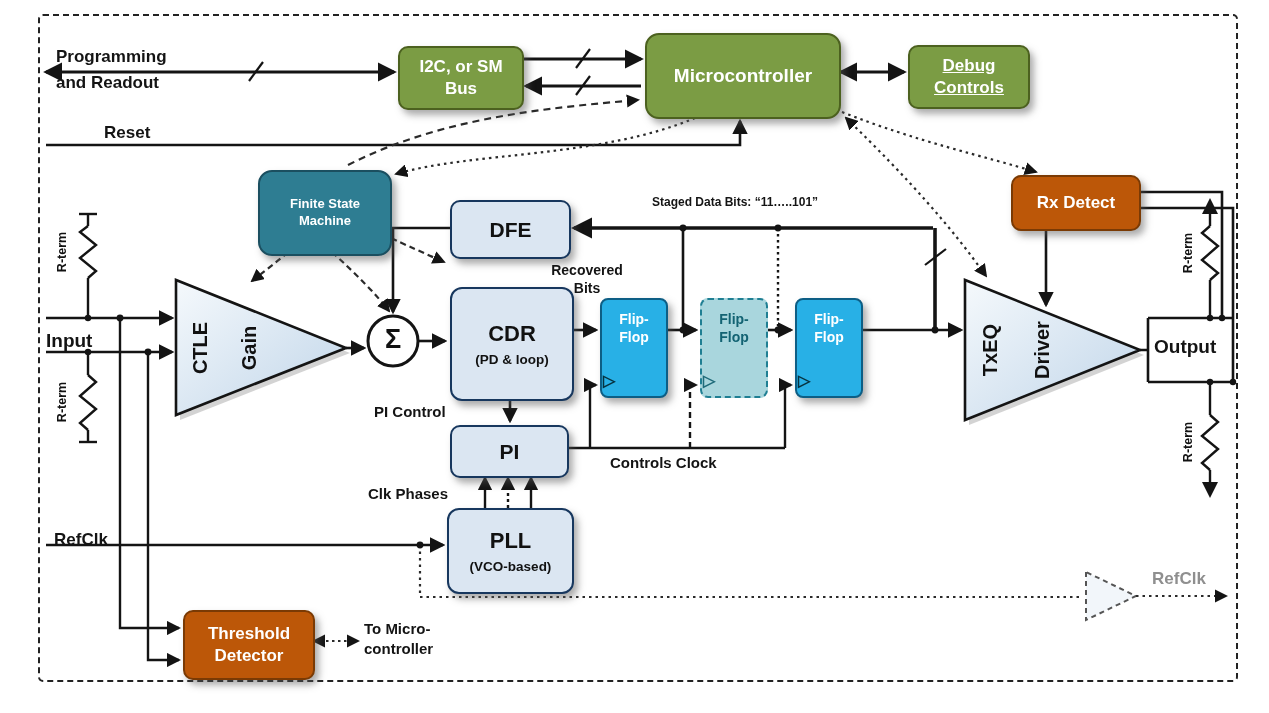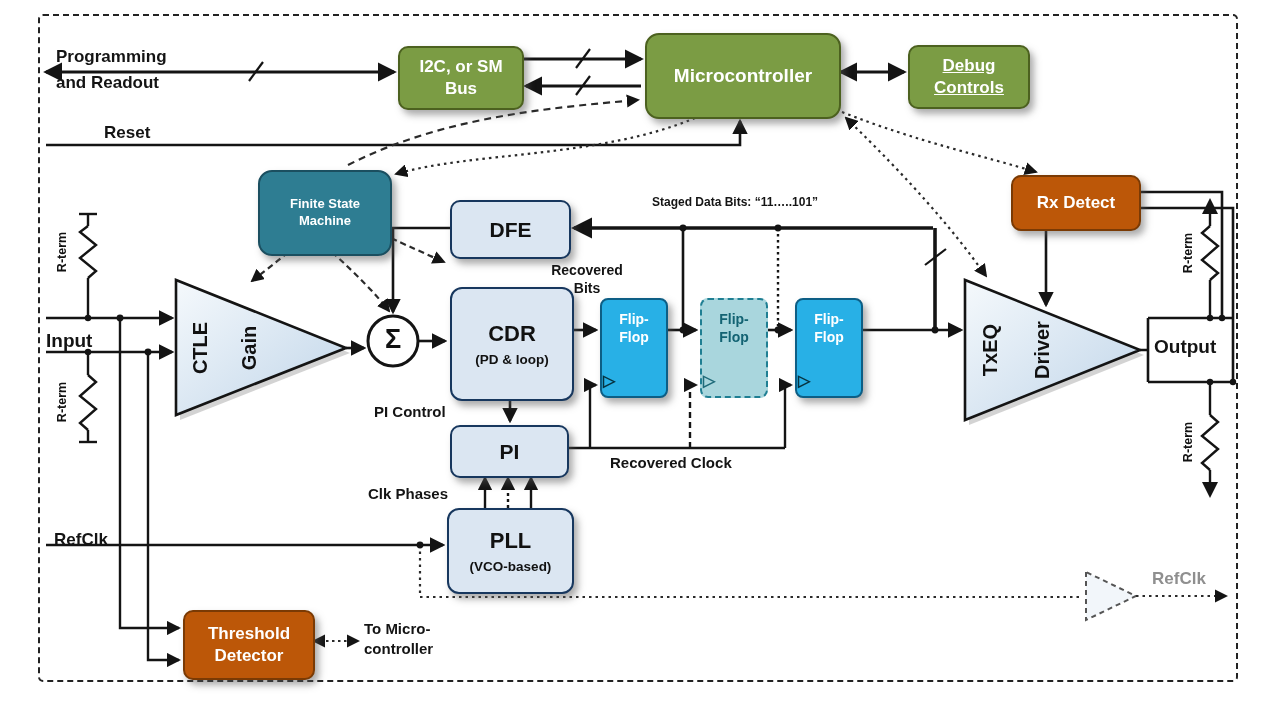--- a/index.html
+++ b/index.html
@@ -225,21 +225,21 @@
 Detector</div>
 
   <div class="lbl" style="left:56px;top:44px;font-size:17px;">Programming
 and Readout</div>
   <div class="lbl" style="left:56px;top:120px;font-size:17px;margin-left:48px;">Reset</div>
   <div class="lbl" style="left:46px;top:327px;font-size:19px;">Input</div>
   <div class="lbl" style="left:1154px;top:333px;font-size:19px;">Output</div>
   <div class="lbl" style="left:652px;top:193px;font-size:12px;">Staged Data Bits: “11…..101”</div>
   <div class="lbl" style="left:543px;top:261px;width:88px;font-size:14px;text-align:center;line-height:1.3;">Recovered
 Bits</div>
-  <div class="lbl" style="left:610px;top:452px;font-size:15px;">Recovered Clock</div>
+  <div class="lbl" style="left:610px;top:452px;font-size:15px;">Controls Clock</div>
   <div class="lbl" style="left:374px;top:401px;font-size:15px;">PI Control</div>
   <div class="lbl" style="left:368px;top:483px;font-size:15px;">Clk Phases</div>
   <div class="lbl" style="left:54px;top:527px;font-size:17px;">RefClk</div>
   <div class="lbl" style="left:1152px;top:566px;font-size:17px;color:#8f8f8f;">RefClk</div>
   <div class="lbl" style="left:364px;top:619px;font-size:15px;line-height:1.35;">To Micro-
 controller</div>
 
   <div class="rot" style="left:62px;top:252px;font-size:12.5px;">R-term</div>
   <div class="rot" style="left:62px;top:402px;font-size:12.5px;">R-term</div>
   <div class="rot" style="left:1188px;top:253px;font-size:12.5px;">R-term</div>

